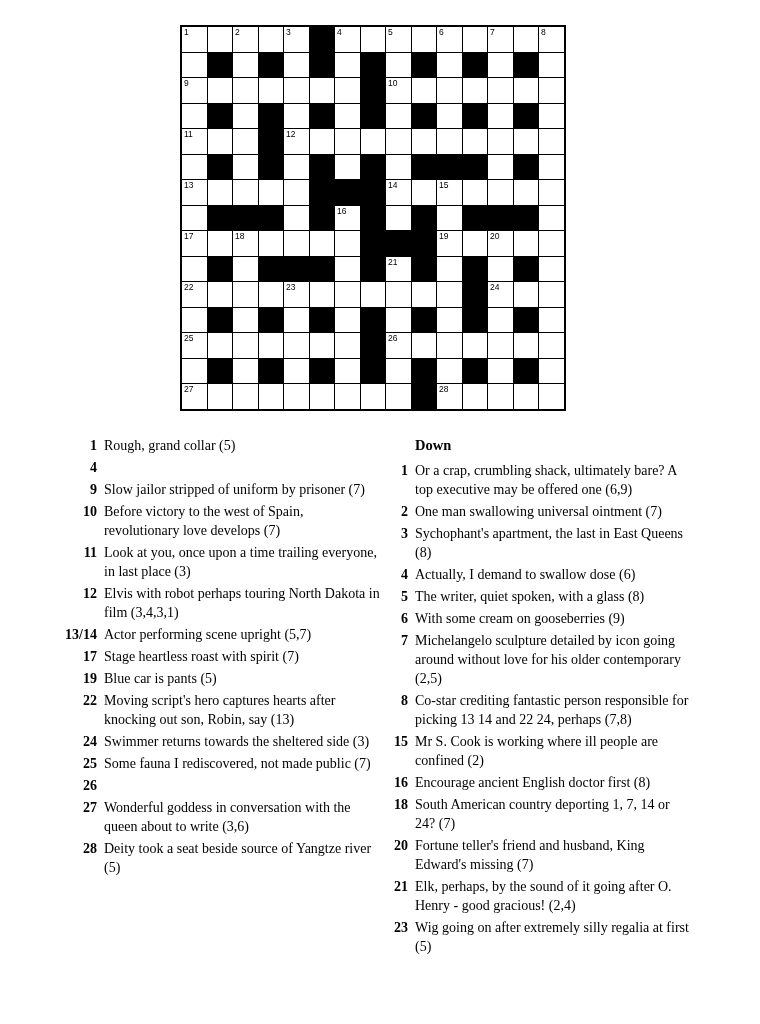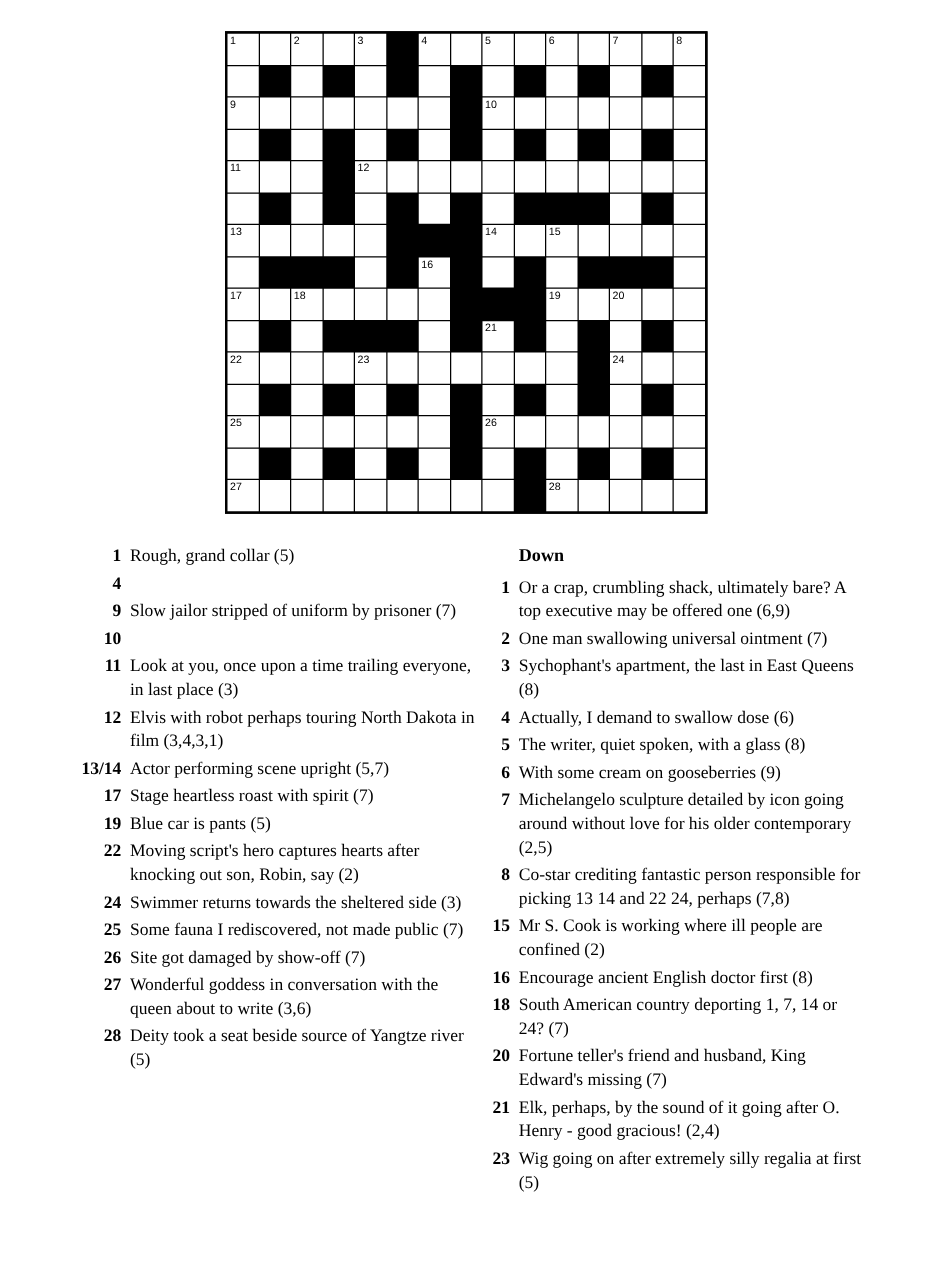--- a/index.html
+++ b/index.html
@@ -338,20 +338,21 @@
         </li>
         <li class="clue">
           <span class="clue-num">4</span>
         </li>
         <li class="clue">
           <span class="clue-num">9</span>
           <span class="clue-text">Slow jailor stripped of uniform by prisoner (7)</span>
         </li>
         <li class="clue">
           <span class="clue-num">10</span>
+          <span class="clue-text">Before victory to the west of Spain, revolutionary love develops (7)</span>
         </li>
         <li class="clue">
           <span class="clue-num">11</span>
           <span class="clue-text">Look at you, once upon a time trailing everyone, in last place (3)</span>
         </li>
         <li class="clue">
           <span class="clue-num">12</span>
           <span class="clue-text">Elvis with robot perhaps touring North Dakota in film (3,4,3,1)</span>
         </li>
         <li class="clue">
@@ -361,33 +362,32 @@
         <li class="clue">
           <span class="clue-num">17</span>
           <span class="clue-text">Stage heartless roast with spirit (7)</span>
         </li>
         <li class="clue">
           <span class="clue-num">19</span>
           <span class="clue-text">Blue car is pants (5)</span>
         </li>
         <li class="clue">
           <span class="clue-num">22</span>
-          <span class="clue-text">Moving script's hero captures hearts after knocking out son, Robin, say (2)</span>
+          <span class="clue-text">Moving script's hero captures hearts after knocking out son, Robin, say (13)</span>
         </li>
         <li class="clue">
           <span class="clue-num">24</span>
           <span class="clue-text">Swimmer returns towards the sheltered side (3)</span>
         </li>
         <li class="clue">
           <span class="clue-num">25</span>
           <span class="clue-text">Some fauna I rediscovered, not made public (7)</span>
         </li>
         <li class="clue">
           <span class="clue-num">26</span>
-          <span class="clue-text">Site got damaged by show-off (7)</span>
         </li>
         <li class="clue">
           <span class="clue-num">27</span>
           <span class="clue-text">Wonderful goddess in conversation with the queen about to write (3,6)</span>
         </li>
         <li class="clue">
           <span class="clue-num">28</span>
           <span class="clue-text">Deity took a seat beside source of Yangtze river (5)</span>
         </li>
       </ol>

